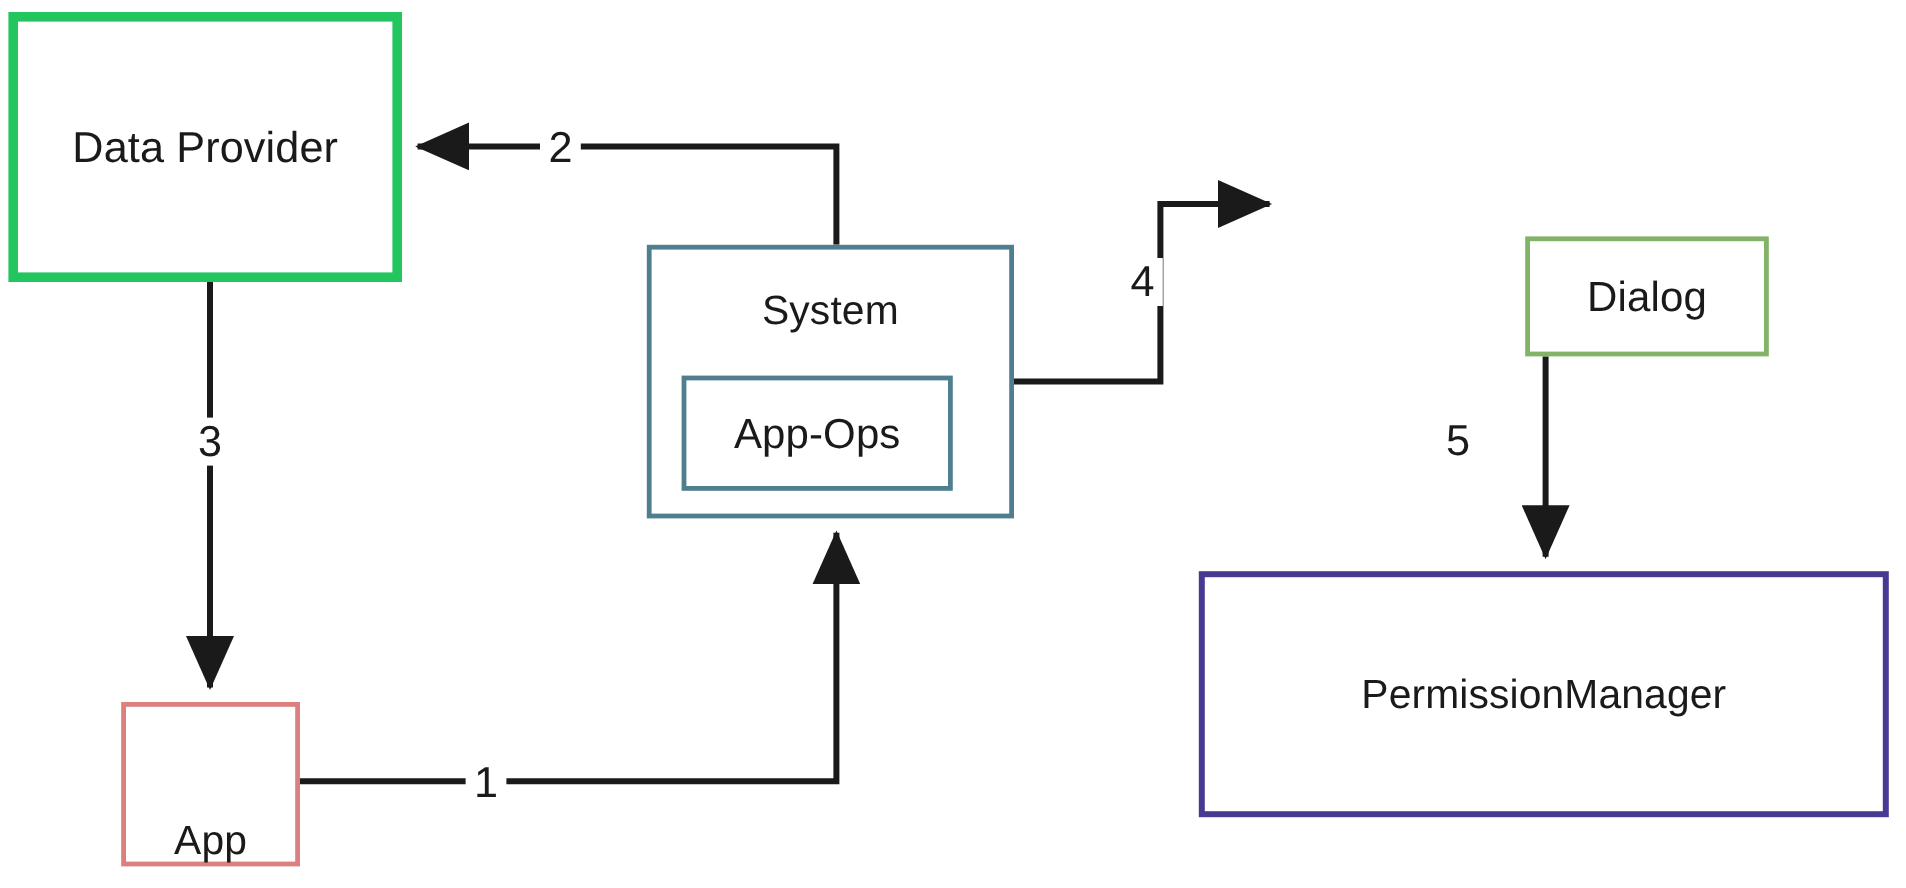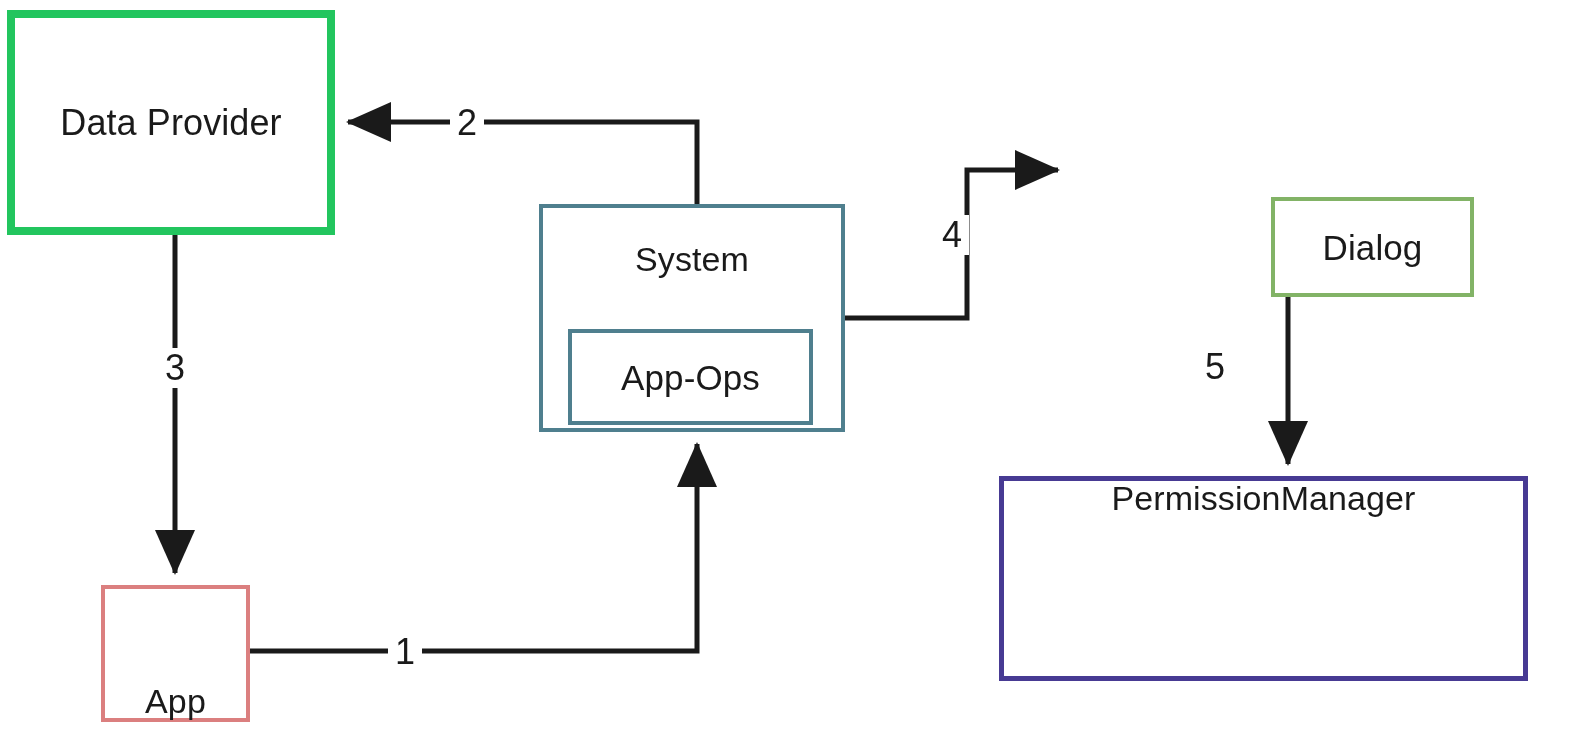--- a/index.html
+++ b/index.html
@@ -53,25 +53,24 @@
     height: 228px;
     border: 4px solid #4f7f8e;
     align-items: flex-start;
     padding-top: 34px;
   }
 
   
   #node-app-ops {
     left: 568px;
     top: 313px;
-    width: 245px;
+    width: 226px;
     height: 96px;
     border: 4px solid #4f7f8e;
     align-items: center;
-    margin-top: 16px;
   }
   #node-app-ops .node-label { font-size: 35px; }
 
   
   #node-system-ui {
     left: 1070px;
     top: 58px;
     width: 426px;
     height: 223px;
     border: 4px solid #82b366;
@@ -88,23 +87,24 @@
     border: 4px solid #82b366;
     align-items: center;
     margin-top: 42px;
   }
   #node-dialog .node-label { font-size: 35px; }
 
   
   #node-permission-manager {
     left: 999px;
     top: 476px;
-    width: 529px;
+    width: 575px;
     height: 205px;
     border: 5px solid #473a93;
+    align-items: center;
   }
 
   
   #node-app {
     left: 101px;
     top: 585px;
     width: 149px;
     height: 137px;
     border: 4px solid #db7f7f;
     align-items: flex-end;

